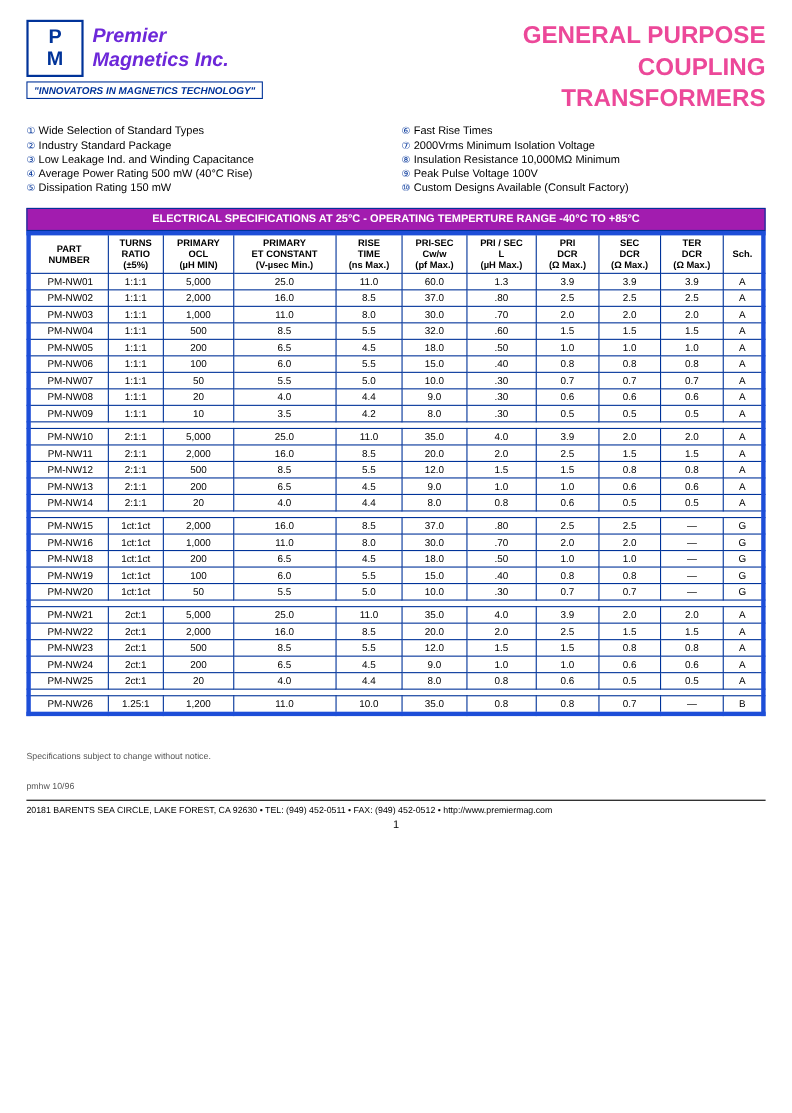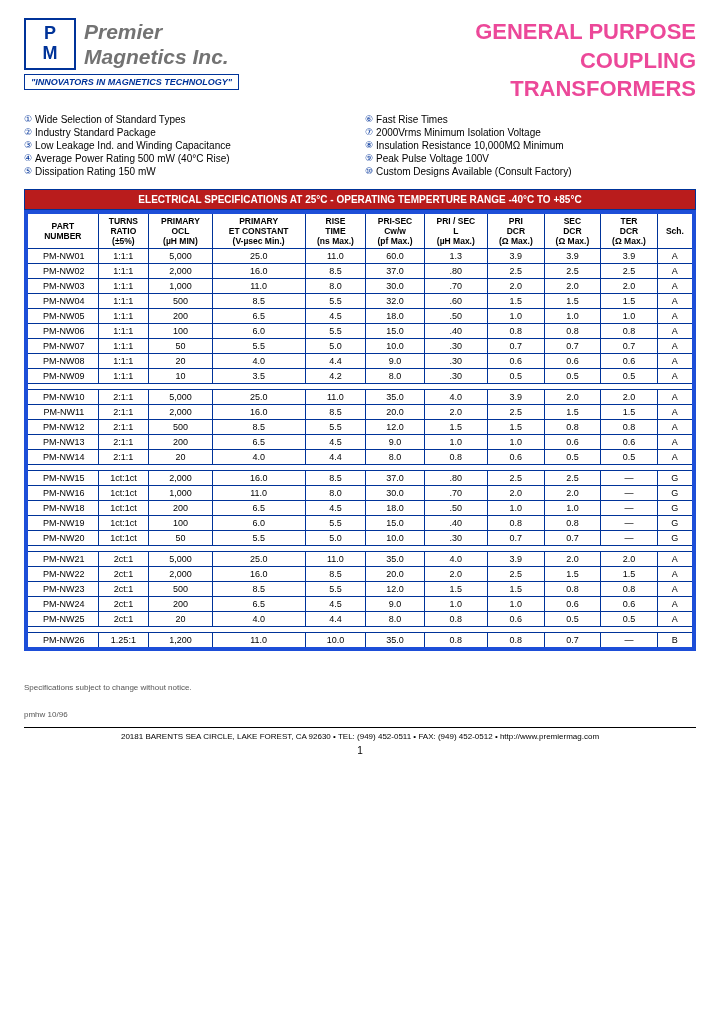--- a/index.html
+++ b/index.html
@@ -42,24 +42,24 @@
       align-items: center;
       justify-content: center;
       font-weight: bold;
       font-size: 18px;
       color: #003399;
       line-height: 1.1;
       flex-shrink: 0;
     }
     .pm-box span { display: block; }
     .company-name {
-      font-size: 21px;
+      font-size: 18px;
       font-weight: bold;
       font-style: italic;
-      color: #737373;
+      color: #6d28d9;
       line-height: 1.2;
     }
     .tagline {
       margin-top: 4px;
       font-size: 9px;
       font-style: italic;
       font-weight: bold;
       color: #003399;
       border: 1px solid #003399;
       padding: 2px 6px;
@@ -93,21 +93,21 @@
       gap: 3px;
     }
     .bullet-num {
       font-size: 9px;
       color: #003399;
       flex-shrink: 0;
     }
 
     
     .spec-header {
-      background: #b91c1c;
+      background: #a21caf;
       color: #fff;
       text-align: center;
       font-size: 10px;
       font-weight: bold;
       padding: 4px 6px;
       margin-bottom: 0;
       border: 1px solid #003399;
     }
 
     
@@ -144,21 +144,21 @@
     .footer-note {
       font-size: 8px;
       color: #555;
       margin-top: 18px;
     }
     .footer-bar {
       border-top: 1px solid #000;
       margin-top: 8px;
       padding-top: 4px;
       font-size: 8px;
-      text-align: center;
+      text-align: left;
       color: #000;
     }
     .footer-page {
       text-align: center;
       font-size: 10px;
       margin-top: 4px;
     }
     .footer-top-right {
       display: flex;
       justify-content: space-between;

